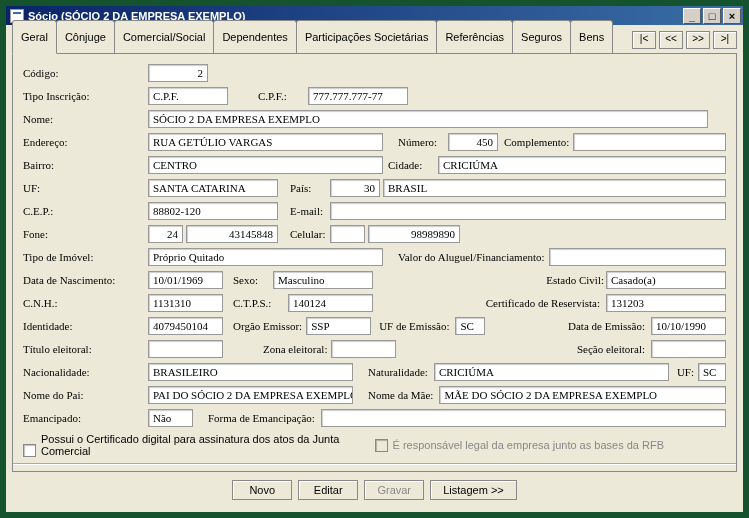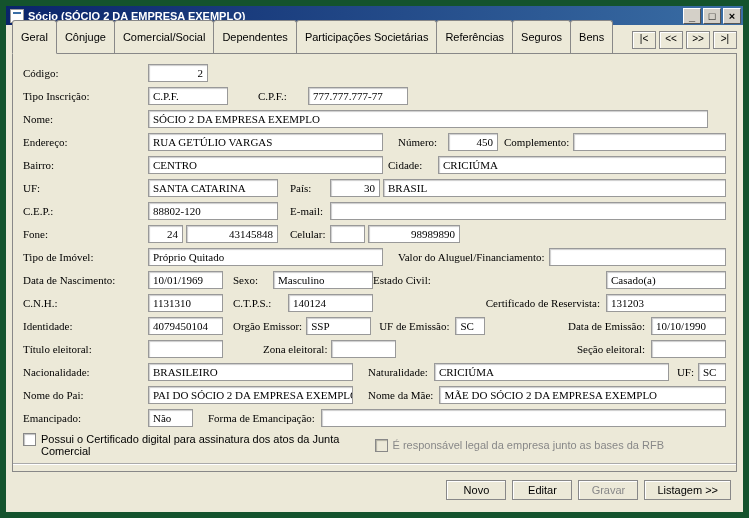--- a/index.html
+++ b/index.html
@@ -151,21 +151,21 @@
     flex-shrink: 0;
   }
   .checkrow {
     display: flex;
     align-items: center;
     margin-top: 6px;
   }
   .disabled-text { color: #888; }
   .buttonbar {
     display: flex;
-    justify-content: flex-end;
+    justify-content: center;
     gap: 6px;
     padding: 8px 6px 6px 6px;
   }
   .btn {
     background: #ece9d8;
     border: 1px solid #888;
     box-shadow: inset 1px 1px 0 #fff;
     padding: 3px 12px;
     cursor: pointer;
     min-width: 60px;
@@ -279,21 +279,21 @@
         <span class="field" style="width:235px">Próprio Quitado</span>
         <span class="lbl" style="margin-left:15px">Valor do Aluguel/Financiamento:</span>
         <span class="field" style="flex:1;margin-left:4px"></span>
       </div>
 
       <div class="row">
         <span class="lbl" style="width:125px">Data de Nascimento:</span>
         <span class="field" style="width:75px">10/01/1969</span>
         <span class="lbl" style="margin-left:10px;width:40px">Sexo:</span>
         <span class="field" style="width:100px">Masculino</span>
-        <span class="lbl" style="flex:1;text-align:left;margin-right:12px">Estado Civil:</span>
+        <span class="lbl" style="flex:1;text-align:right;margin-right:2px">Estado Civil:</span>
         <span class="field" style="width:120px">Casado(a)</span>
       </div>
 
       <div class="row">
         <span class="lbl" style="width:125px">C.N.H.:</span>
         <span class="field" style="width:75px">1131310</span>
         <span class="lbl" style="margin-left:10px;width:55px">C.T.P.S.:</span>
         <span class="field" style="width:85px">140124</span>
         <span class="lbl" style="flex:1;text-align:right;margin-right:6px">Certificado de Reservista:</span>
         <span class="field" style="width:120px">131203</span>
@@ -336,21 +336,21 @@
       </div>
 
       <div class="row">
         <span class="lbl" style="width:125px">Emancipado:</span>
         <span class="field" style="width:45px">Não</span>
         <span class="lbl" style="margin-left:15px">Forma de Emancipação:</span>
         <span class="field" style="flex:1;margin-left:6px"></span>
       </div>
 
       <div class="checkrow">
-        <div style="display:flex;align-items:flex-start;flex:1">
+        <div style="display:flex;align-items:flex-end;flex:1">
           <span class="checkbox"></span>
           <span class="lbl">Possui o Certificado digital para assinatura dos atos da Junta Comercial</span>
         </div>
         <div style="display:flex;align-items:center;flex:1">
           <span class="checkbox" style="background:#ece9d8"></span>
           <span class="lbl disabled-text">É responsável legal da empresa junto as bases da RFB</span>
         </div>
       </div>
 
       <div class="hr"></div>

